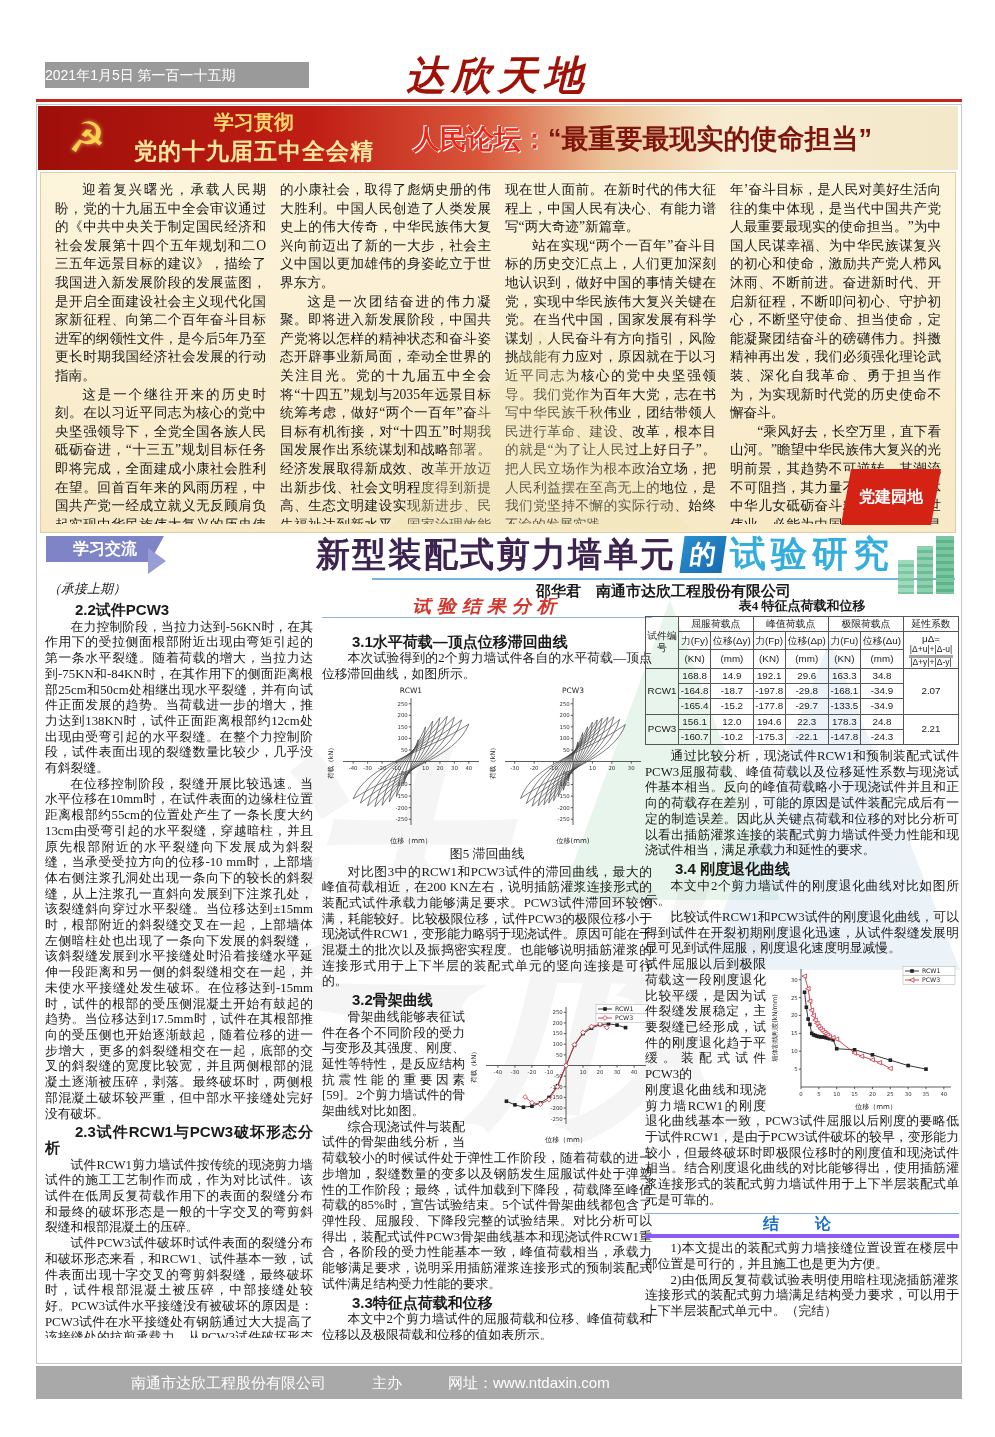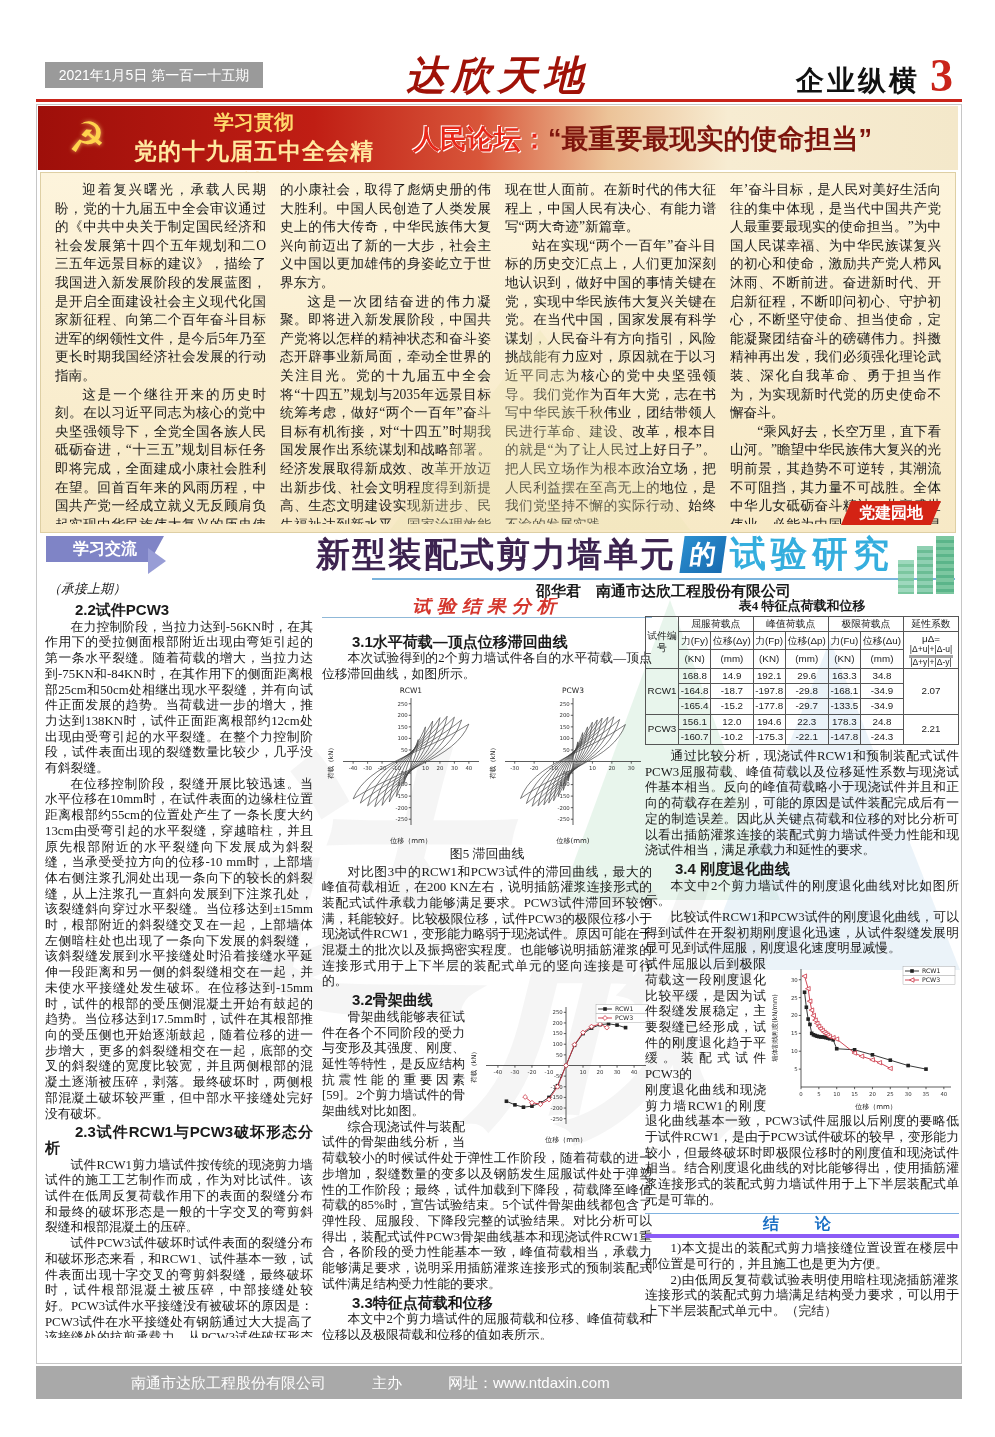--- a/index.html
+++ b/index.html
@@ -1,22 +1,22 @@
 <!DOCTYPE html>
 <html><head>
 <meta charset="utf-8">
 <style>
   html,body{margin:0;padding:0;background:#ffffff;}
   #page{position:relative;width:995px;height:1437px;background:#fff;overflow:hidden;
         font-family:"Liberation Serif","DejaVu Serif",serif;color:#1a1a1a;}
   .abs{position:absolute;}
   
-  .date-box{left:45px;top:62px;width:218px;height:26px;background:#9a9a9a;color:#fff;
+  .date-box{left:45px;top:62px;width:264px;height:26px;background:#9a9a9a;color:#fff;
             font-family:"Liberation Sans","DejaVu Sans",sans-serif;font-size:14px;
-            line-height:26px;text-align:center;}
+            line-height:26px;text-align:left;}
   .brand{left:0;right:0;top:48px;text-align:center;font-size:40px;font-weight:bold;
          font-style:italic;color:#a01208;letter-spacing:6px;}
   .section-wrap{right:42px;top:54px;display:flex;align-items:flex-start;}
   .section-name{font-size:28px;font-weight:bold;color:#111;letter-spacing:3px;margin-top:8px;}
   .page-no{font-size:46px;font-weight:bold;color:#c9241a;margin-left:10px;line-height:44px;}
   .red-rule{left:36px;top:99px;width:926px;height:3px;background:#c9241a;}
   .frame{left:36px;top:104px;width:924px;height:1258px;border:1px solid #c6c6c6;}
   
   .banner{left:38px;top:106px;width:920px;height:64px;
           background:linear-gradient(90deg,#9e0f0a 0%,#c01e14 30%,#d8563a 48%,#ecc398 62%,#f7ecd2 75%,#f4e8ca 100%);}
@@ -32,21 +32,21 @@
   .forum-quote{font-size:27px;font-weight:bold;color:#7d150d;}
   
   .top-panel{left:40px;top:172px;width:916px;height:361px;
              background:linear-gradient(180deg,#fdf4dc,#f7e9c6);
              border:1px solid #decfa4;box-sizing:border-box;
              padding:8px 14px;display:flex;gap:14px;overflow:hidden;}
   .top-col{flex:1;font-size:13.6px;line-height:18.6px;text-align:justify;overflow:hidden;}
   .top-col p{margin:0;text-indent:2em;}
   .pb-badge{right:14px;bottom:7px;background:#d42314;color:#fff;
             font-family:"Liberation Sans","DejaVu Sans",sans-serif;
-            font-size:16px;font-weight:bold;line-height:24px;padding:0 18px;
+            font-size:16px;font-weight:bold;line-height:24px;padding:16px 18px;
             clip-path:polygon(10% 0,100% 0,90% 100%,0 100%);}
   
   .learn-badge{left:46px;top:536px;width:118px;height:26px;background:#7f84c6;color:#fff;
                font-family:"Liberation Sans","DejaVu Sans",sans-serif;font-size:16px;
                font-weight:bold;line-height:26px;text-align:center;
                clip-path:polygon(0 0,100% 0,88% 100%,0 100%);}
   .learn-arrow{left:148px;top:548px;width:0;height:0;border-top:13px solid transparent;
                border-bottom:13px solid transparent;border-left:18px solid #989dd6;}
   .serial-note{left:48px;top:580px;font-size:13px;font-style:italic;}
   .title-block{left:250px;top:530px;width:710px;text-align:center;white-space:nowrap;}
@@ -104,24 +104,20 @@
           line-height:33px;display:flex;padding-left:95px;box-sizing:border-box;}
   .footer span{margin-right:46px;white-space:nowrap;}
 </style>
 </head>
 <body>
 
 <div id="page">
 
   <div class="abs date-box">2021年1月5日 第一百一十五期</div>
   <div class="abs brand">达欣天地</div>
-  <div class="abs section-wrap">
-    <span class="section-name">企业纵横</span>
-    <span class="page-no">3</span>
-  </div>
   <div class="abs red-rule"></div>
   <div class="abs frame"></div>
 
   <div class="abs banner">
     <div class="abs emblem">☭</div>
     <div class="abs slogan">
       <div class="slogan-top">学习贯彻</div>
       <div class="slogan-bottom">党的十九届五中全会精神</div>
     </div>
     <div class="abs forum">

